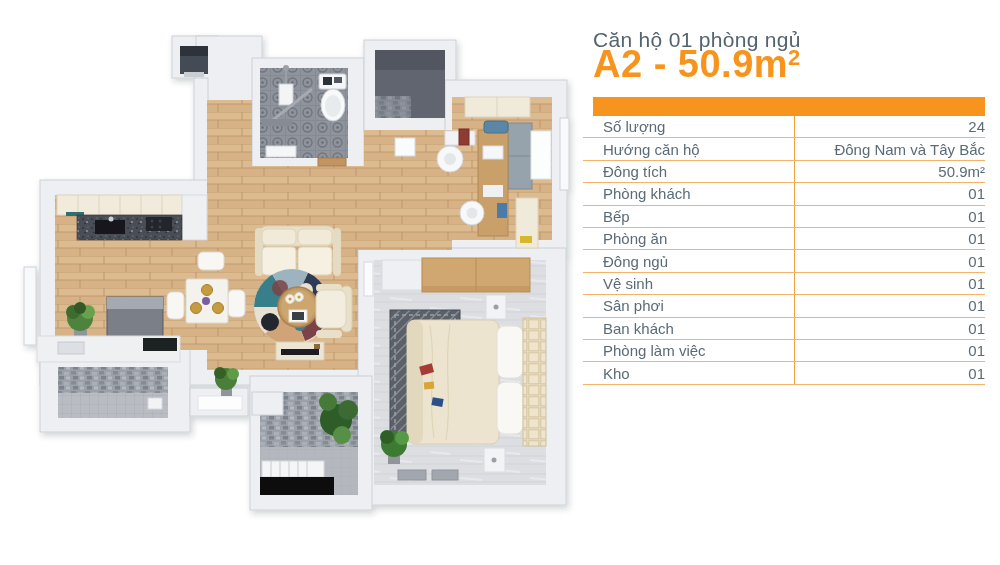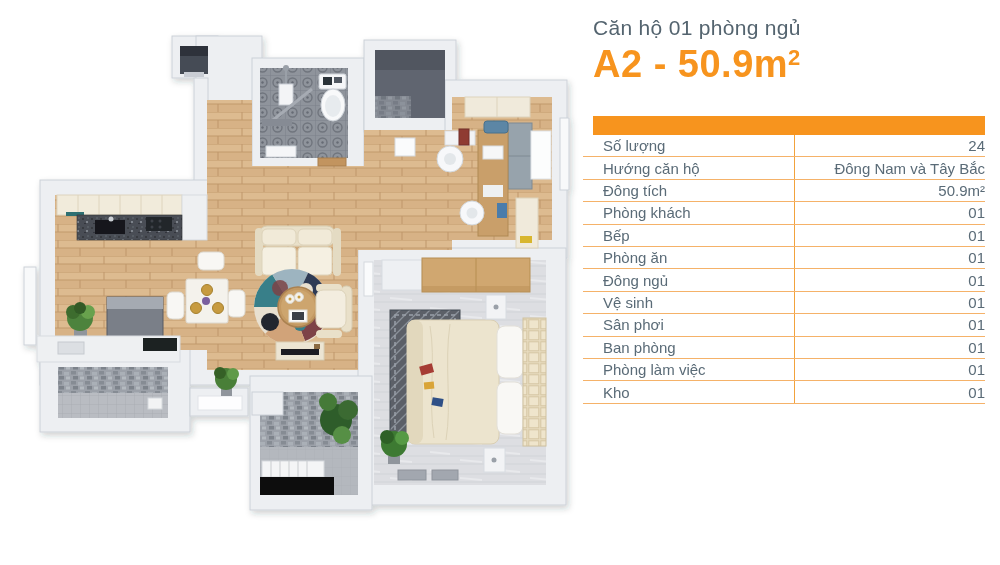--- a/index.html
+++ b/index.html
@@ -1,25 +1,25 @@
 <!DOCTYPE html>
 <html style="--accent: #F7941E; --title-text: #54646F; --table-text: #5A6B77; --grid-line: #F5B269; --divider-line: #F2A23C;"><head>
 <meta charset="utf-8">
 <style>
   html,body{margin:0;padding:0;background:#ffffff;}
   .stage{position:relative;width:1000px;height:565px;background:#ffffff;overflow:hidden;
          font-family:"Liberation Sans","DejaVu Sans",sans-serif;}
   .plan{position:absolute;left:0;top:0;}
   .info{position:absolute;left:583px;top:0;width:402px;}
-  .subtitle{position:absolute;left:10px;top:16px;font-size:21px;font-weight:400;
+  .subtitle{position:absolute;left:10px;top:28px;font-size:21px;font-weight:400;
             color:var(--title-text,#54646F);letter-spacing:.3px;white-space:nowrap;}
   .big-title{position:absolute;left:10px;top:43px;font-size:38px;font-weight:700;
              color:var(--accent,#F7941E);letter-spacing:.5px;white-space:nowrap;}
   .big-title sup{font-size:22px;position:relative;top:2px;}
-  .spec-table{position:absolute;left:0;top:97px;width:402px;margin-top:19px;}
+  .spec-table{position:absolute;left:0;top:97px;width:402px;}
   .spec-header{margin-left:10px;height:19px;background:var(--accent,#F7941E);}
   .spec-row{display:flex;height:22.42px;box-sizing:border-box;align-items:center;
             border-bottom:1px solid var(--grid-line,#F5B269);
             font-size:15px;color:var(--table-text,#5A6B77);}
   .spec-label{width:212px;box-sizing:border-box;align-self:stretch;display:flex;align-items:center;
               padding-left:20px;border-right:1px solid var(--divider-line,#F2A23C);}
   .spec-value{flex:1;text-align:right;}
 </style>
 </head>
 <body>
@@ -361,21 +361,21 @@
       </div>
       <div class="spec-row">
         <div class="spec-label">Vệ sinh</div>
         <div class="spec-value">01</div>
       </div>
       <div class="spec-row">
         <div class="spec-label">Sân phơi</div>
         <div class="spec-value">01</div>
       </div>
       <div class="spec-row">
-        <div class="spec-label">Ban phòng</div>
+        <div class="spec-label">Ban khách</div>
         <div class="spec-value">01</div>
       </div>
       <div class="spec-row">
         <div class="spec-label">Phòng làm việc</div>
         <div class="spec-value">01</div>
       </div>
       <div class="spec-row">
         <div class="spec-label">Kho</div>
         <div class="spec-value">01</div>
       </div>

